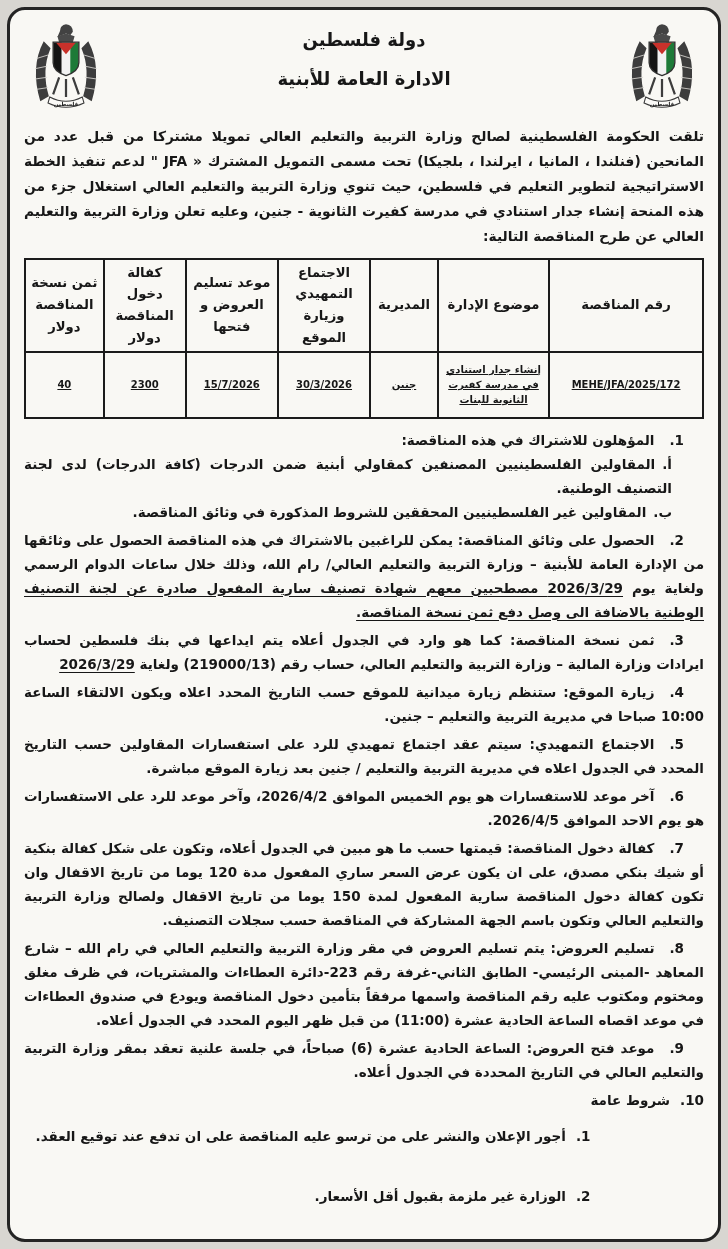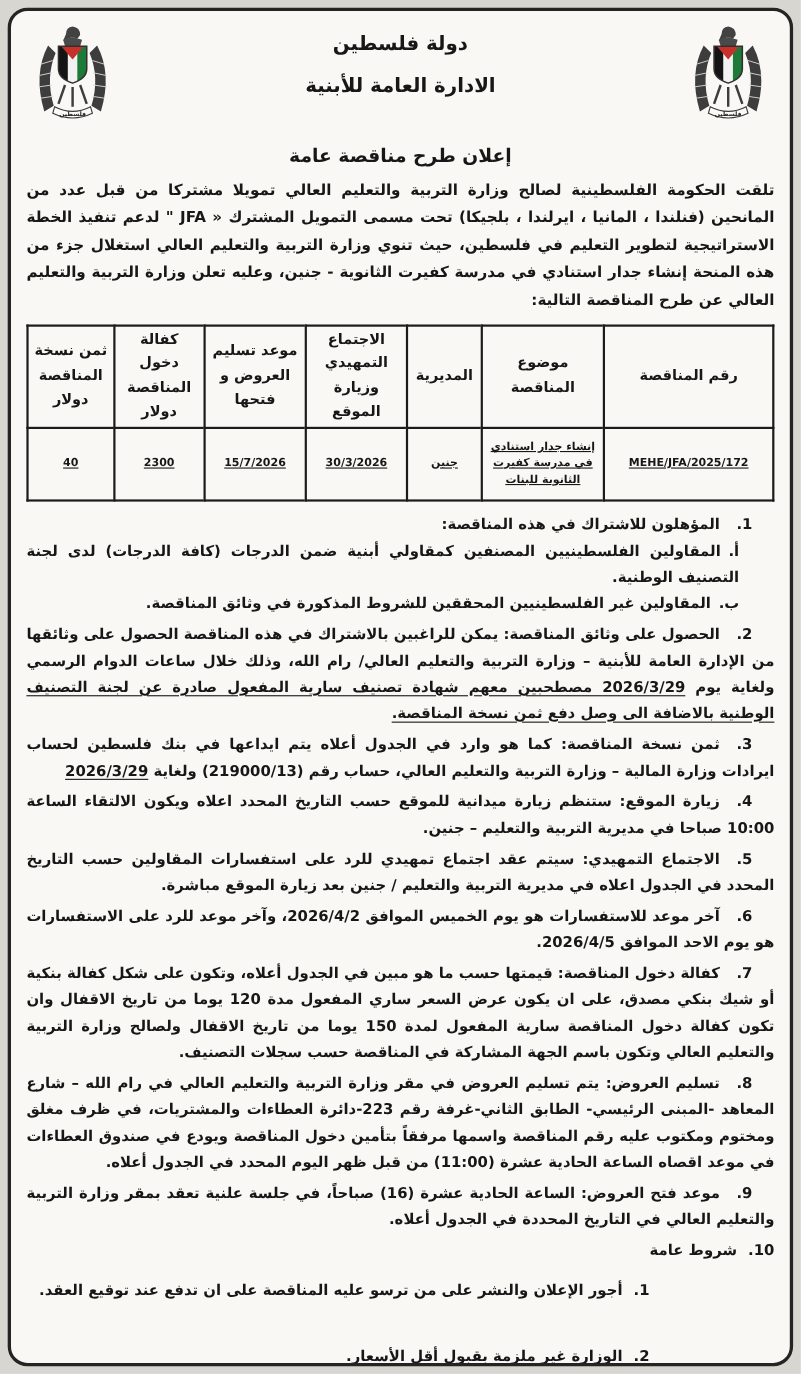--- a/index.html
+++ b/index.html
@@ -92,38 +92,37 @@
     </svg>
     <div class="hdr-text">
       <div>دولة فلسطين</div>
       <div>الادارة العامة للأبنية</div>
     </div>
     <svg class="emblem em-right" width="72" height="94" viewBox="0 0 84 104">
       <use href="#pal-emblem"></use>
     </svg>
   </div>
 
-  <div class="doc-title">إعلان طرح مناقصة عامة</div>
 
   <p class="intro">تلقت الحكومة الفلسطينية لصالح وزارة التربية والتعليم العالي تمويلا مشتركا من قبل عدد من المانحين (فنلندا ، المانيا ، ايرلندا ، بلجيكا) تحت مسمى التمويل المشترك « JFA " لدعم تنفيذ الخطة الاستراتيجية لتطوير التعليم في فلسطين، حيث تنوي وزارة التربية والتعليم العالي استغلال جزء من هذه المنحة إنشاء جدار استنادي في مدرسة كفيرت الثانوية - جنين، وعليه تعلن وزارة التربية والتعليم العالي عن طرح المناقصة التالية:</p>
 
   <table>
     <colgroup>
       <col style="width:22.7%">
         <col style="width:16.4%">
         <col style="width:10%">
       <col style="width:13.6%">
         <col style="width:13.6%">
         <col style="width:12.1%">
         <col style="width:11.6%">
     </colgroup>
     <thead>
         <tr id="tender-head-row">
           <th>رقم المناقصة</th>
-          <th>موضوع المناقصة</th>
+          <th>موضوع الإدارة</th>
           <th>المديرية</th>
           <th>الاجتماع التمهيدي وزيارة الموقع</th>
           <th>موعد تسليم العروض و فتحها</th>
           <th>كفالة دخول المناقصة دولار</th>
           <th>ثمن نسخة المناقصة دولار</th>
         </tr>
       </thead>
     <tbody>
         <tr id="tender-data-row">
           <td class="ltr">MEHE/JFA/2025/172</td>
@@ -139,21 +138,21 @@
 
   <div id="items-list">
       <div class="item"><span class="num">1.</span><span>المؤهلون للاشتراك في هذه المناقصة:</span><div class="sub-letter"><span class="snum">أ.</span><span>المقاولين الفلسطينيين المصنفين كمقاولي أبنية ضمن الدرجات (كافة الدرجات) لدى لجنة التصنيف الوطنية.</span></div><div class="sub-letter"><span class="snum">ب.</span><span>المقاولين غير الفلسطينيين المحققين للشروط المذكورة في وثائق المناقصة.</span></div></div>
       <div class="item"><span class="num">2.</span><span>الحصول على وثائق المناقصة: يمكن للراغبين بالاشتراك في هذه المناقصة الحصول على وثائقها من الإدارة العامة للأبنية – وزارة التربية والتعليم العالي/ رام الله، وذلك خلال ساعات الدوام الرسمي ولغاية يوم </span><span class="u">2026/3/29 مصطحبين معهم شهادة تصنيف سارية المفعول صادرة عن لجنة التصنيف الوطنية بالاضافة الى وصل دفع ثمن نسخة المناقصة.</span></div>
       <div class="item"><span class="num">3.</span><span>ثمن نسخة المناقصة: كما هو وارد في الجدول أعلاه يتم ايداعها في بنك فلسطين لحساب ايرادات وزارة المالية – وزارة التربية والتعليم العالي، حساب رقم (219000/13) ولغاية </span><span class="u">2026/3/29</span></div>
       <div class="item"><span class="num">4.</span><span>زيارة الموقع: ستنظم زيارة ميدانية للموقع حسب التاريخ المحدد اعلاه ويكون الالتقاء الساعة 10:00 صباحا في مديرية التربية والتعليم – جنين.</span></div>
       <div class="item"><span class="num">5.</span><span>الاجتماع التمهيدي: سيتم عقد اجتماع تمهيدي للرد على استفسارات المقاولين حسب التاريخ المحدد في الجدول اعلاه في مديرية التربية والتعليم / جنين بعد زيارة الموقع مباشرة.</span></div>
       <div class="item"><span class="num">6.</span><span>آخر موعد للاستفسارات هو يوم الخميس الموافق 2026/4/2، وآخر موعد للرد على الاستفسارات هو يوم الاحد الموافق 2026/4/5.</span></div>
       <div class="item"><span class="num">7.</span><span>كفالة دخول المناقصة: قيمتها حسب ما هو مبين في الجدول أعلاه، وتكون على شكل كفالة بنكية أو شيك بنكي مصدق، على ان يكون عرض السعر ساري المفعول مدة 120 يوما من تاريخ الاقفال وان تكون كفالة دخول المناقصة سارية المفعول لمدة 150 يوما من تاريخ الاقفال ولصالح وزارة التربية والتعليم العالي وتكون باسم الجهة المشاركة في المناقصة حسب سجلات التصنيف.</span></div>
       <div class="item"><span class="num">8.</span><span>تسليم العروض: يتم تسليم العروض في مقر وزارة التربية والتعليم العالي في رام الله – شارع المعاهد -المبنى الرئيسي- الطابق الثاني-غرفة رقم 223-دائرة العطاءات والمشتريات، في ظرف مغلق ومختوم ومكتوب عليه رقم المناقصة واسمها مرفقاً بتأمين دخول المناقصة ويودع في صندوق العطاءات في موعد اقصاه الساعة الحادية عشرة (11:00) من قبل ظهر اليوم المحدد في الجدول أعلاه.</span></div>
-      <div class="item"><span class="num">9.</span><span>موعد فتح العروض: الساعة الحادية عشرة (16) صباحاً، في جلسة علنية تعقد بمقر وزارة التربية والتعليم العالي في التاريخ المحددة في الجدول أعلاه.</span></div>
+      <div class="item"><span class="num">9.</span><span>موعد فتح العروض: الساعة الحادية عشرة (6) صباحاً، في جلسة علنية تعقد بمقر وزارة التربية والتعليم العالي في التاريخ المحددة في الجدول أعلاه.</span></div>
       <div class="item item10">
         <span class="num">10.</span>
         <span class="lbl">شروط عامة</span>
         <div class="sublist">
           <div class="srow"><span class="snum">1.</span><span>أجور الإعلان والنشر على من ترسو عليه المناقصة على ان تدفع عند توقيع العقد.</span></div>
           <div class="srow"><span class="snum">2.</span><span>الوزارة غير ملزمة بقبول أقل الأسعار.</span></div>
           <div class="srow"><span class="snum">3</span><span>إذا وجد تعارض بالمعطيات بين وثائق المناقصة وإعلان الطرح بالصحف الرسمية تعطى الأولوية لإعلان الطرح.</span></div>
         </div>
       </div>
     </div>

